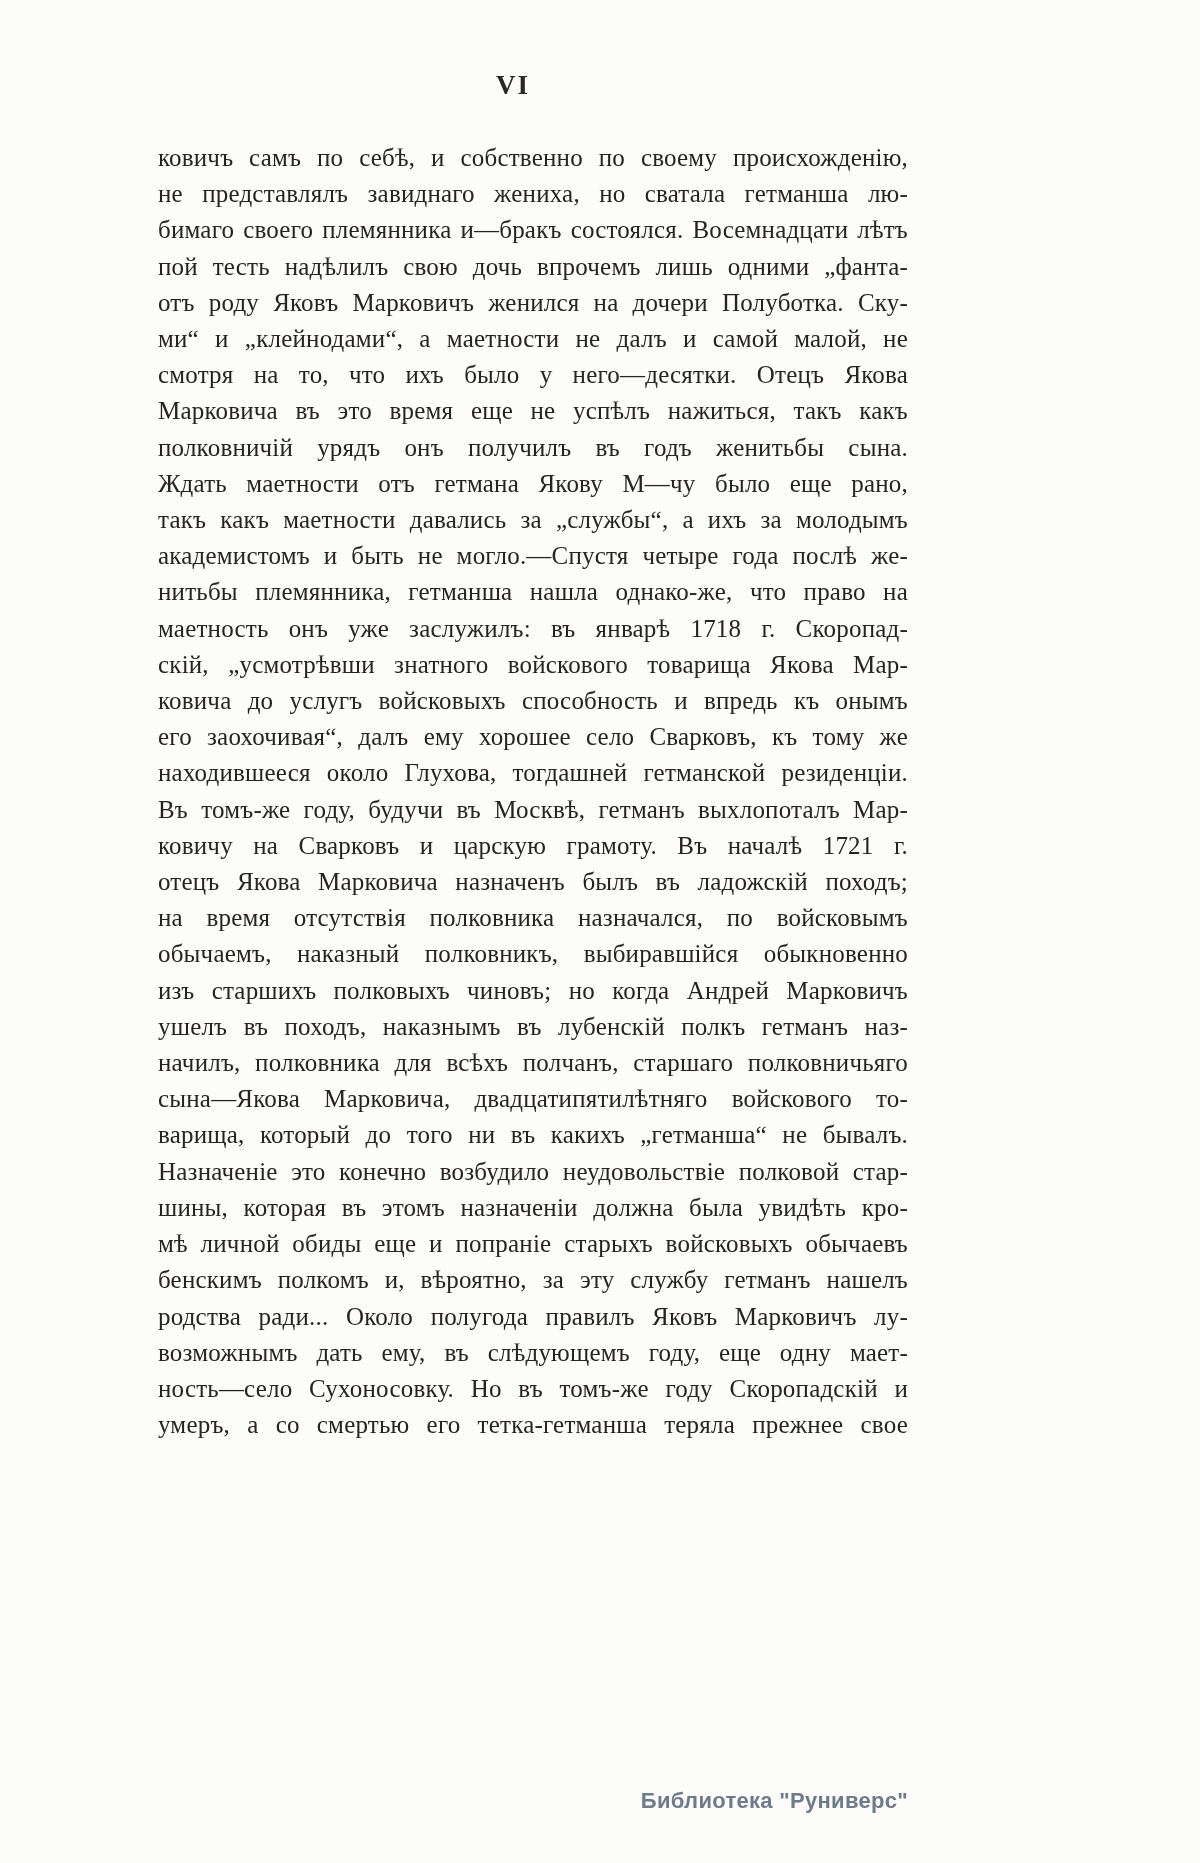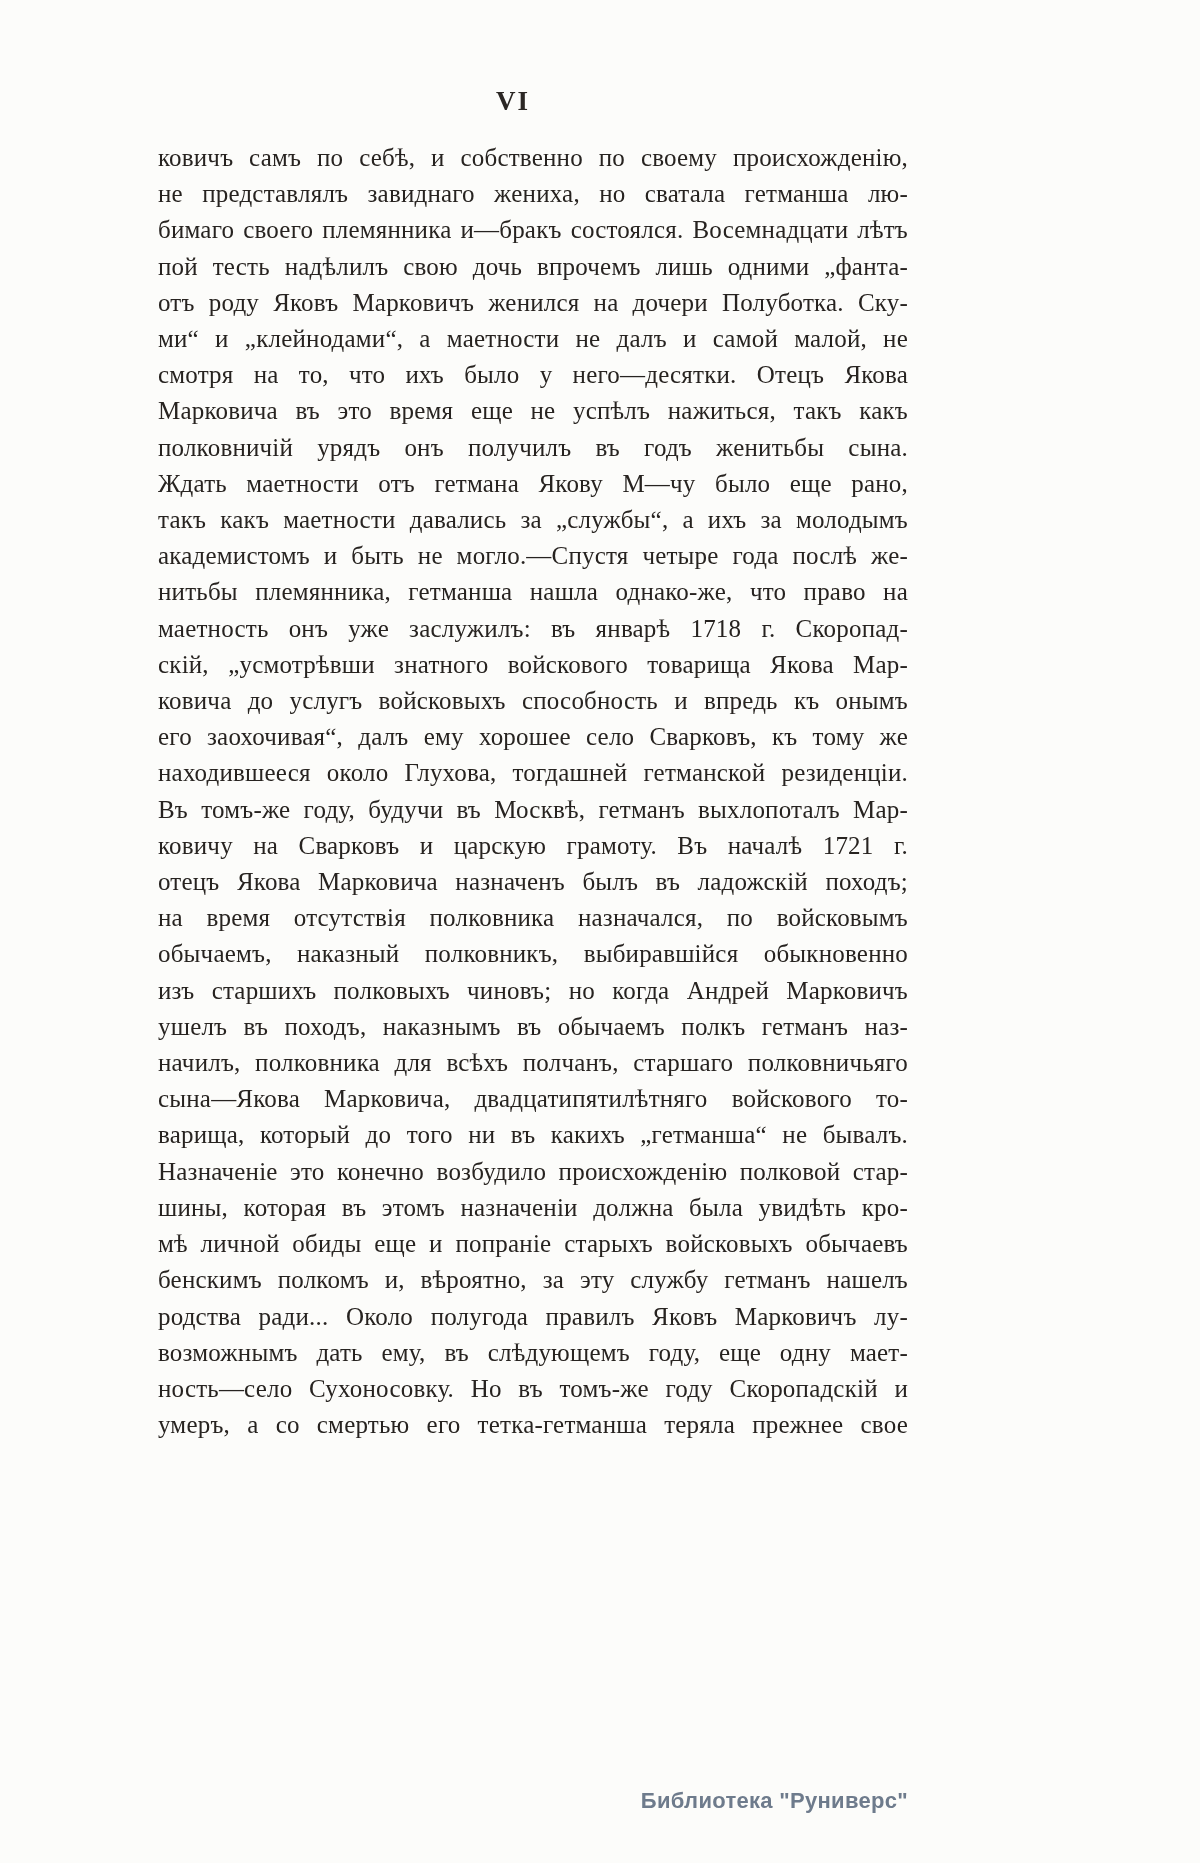--- a/index.html
+++ b/index.html
@@ -11,21 +11,21 @@
     position: relative;
     width: 1200px;
     height: 1863px;
     margin: 0 auto;
     background: #fcfcfa;
     overflow: hidden;
     font-family: "Liberation Serif", serif;
   }
   .page-number {
     position: absolute;
-    top: 86px;
+    top: 70px;
     left: 118px;
     width: 790px;
     text-align: center;
     font-size: 27px;
     font-weight: bold;
     letter-spacing: 2px;
     color: #2b2724;
   }
   .text-block {
     position: absolute;
@@ -80,25 +80,25 @@
       <div class="line">скій, „усмотрѣвши знатного войскового товарища Якова Мар-</div>
       <div class="line">ковича до услугъ войсковыхъ способность и впредь къ онымъ</div>
       <div class="line">его заохочивая“, далъ ему хорошее село Сварковъ, къ тому же</div>
       <div class="line">находившееся около Глухова, тогдашней гетманской резиденціи.</div>
       <div class="line">Въ томъ-же году, будучи въ Москвѣ, гетманъ выхлопоталъ Мар-</div>
       <div class="line">ковичу на Сварковъ и царскую грамоту. Въ началѣ 1721 г.</div>
       <div class="line">отецъ Якова Марковича назначенъ былъ въ ладожскій походъ;</div>
       <div class="line">на время отсутствія полковника назначался, по войсковымъ</div>
       <div class="line">обычаемъ, наказный полковникъ, выбиравшійся обыкновенно</div>
       <div class="line">изъ старшихъ полковыхъ чиновъ; но когда Андрей Марковичъ</div>
-      <div class="line">ушелъ въ походъ, наказнымъ въ обычаемъ полкъ гетманъ наз-</div>
+      <div class="line">ушелъ въ походъ, наказнымъ въ лубенскій полкъ гетманъ наз-</div>
       <div class="line">начилъ, полковника для всѣхъ полчанъ, старшаго полковничьяго</div>
       <div class="line">сына—Якова Марковича, двадцатипятилѣтняго войскового то-</div>
       <div class="line">варища, который до того ни въ какихъ „гетманша“ не бывалъ.</div>
-      <div class="line">Назначеніе это конечно возбудило происхожденію полковой стар-</div>
+      <div class="line">Назначеніе это конечно возбудило неудовольствіе полковой стар-</div>
       <div class="line">шины, которая въ этомъ назначеніи должна была увидѣть кро-</div>
       <div class="line">мѣ личной обиды еще и попраніе старыхъ войсковыхъ обычаевъ</div>
       <div class="line">бенскимъ полкомъ и, вѣроятно, за эту службу гетманъ нашелъ</div>
       <div class="line">родства ради... Около полугода правилъ Яковъ Марковичъ лу-</div>
       <div class="line">возможнымъ дать ему, въ слѣдующемъ году, еще одну мает-</div>
       <div class="line">ность—село Сухоносовку. Но въ томъ-же году Скоропадскій и</div>
       <div class="line">умеръ, а со смертью его тетка-гетманша теряла прежнее свое</div>
     </div>
 
   <div class="watermark">Библиотека "Руниверс"</div>

